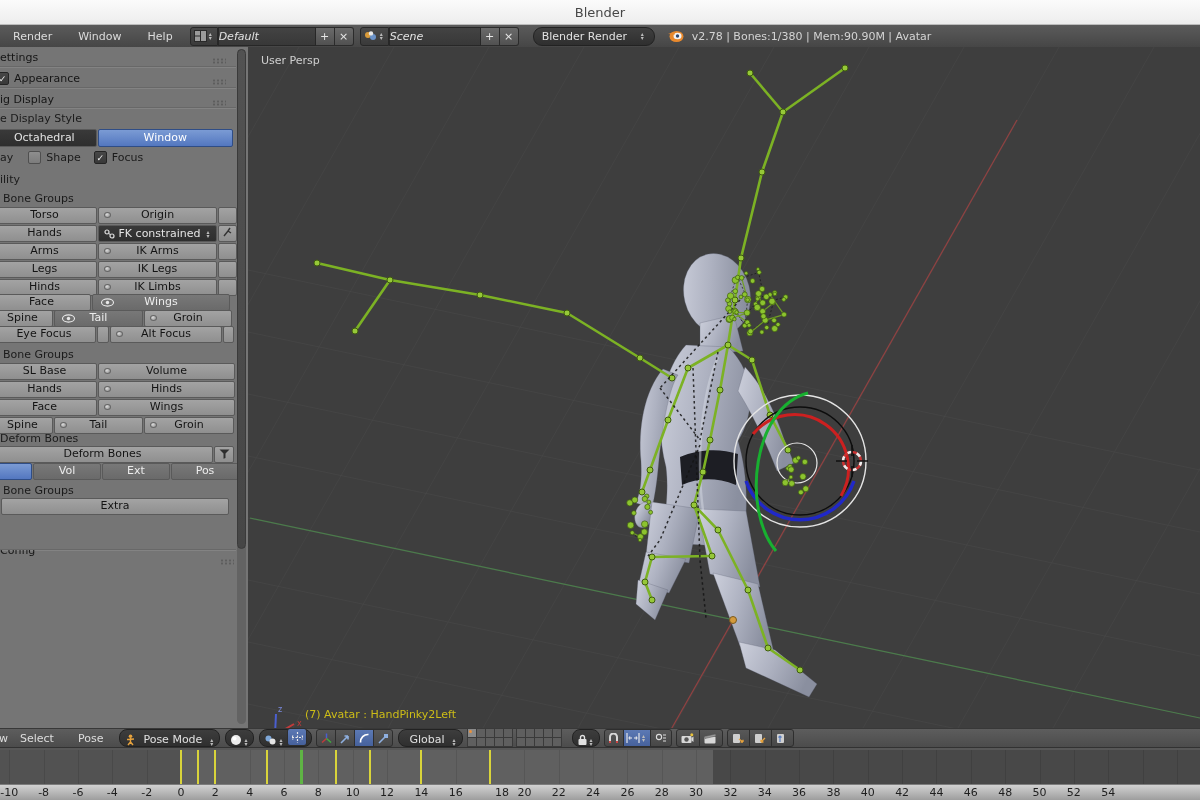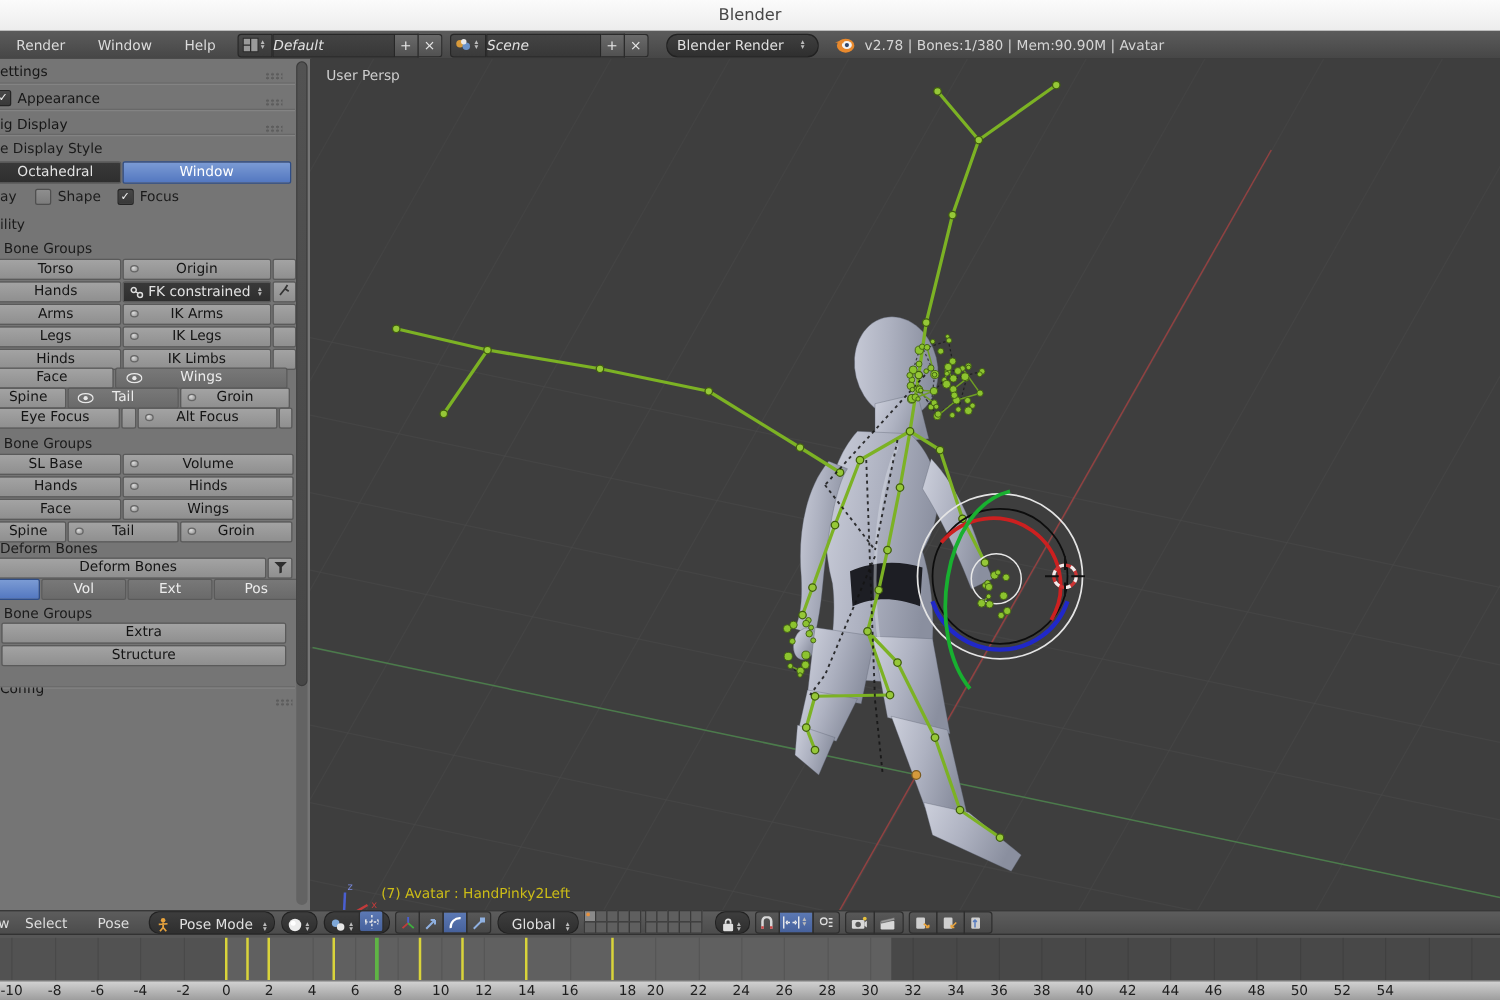--- a/index.html
+++ b/index.html
@@ -290,21 +290,20 @@
   <div id="deform-filters" class="row" style="top:416px;left:-8px">
       <div class="cell blue" style="width:38px"></div>
       <div class="cell sel" style="width:66px">Vol</div>
       <div class="cell sel" style="width:66px">Ext</div>
       <div class="cell sel" style="width:66px">Pos</div>
     </div>
 
   <div class="lbl" style="top:437px;left:3px">Bone Groups</div>
   <div id="group-buttons" style="position:absolute;top:451px;left:1px">
       <div class="cell" style="width:226px;margin-bottom:1px">Extra</div>
-      <div class="cell" style="width:226px;margin-bottom:1px">Structure</div>
     </div>
 
   <div class="sep" style="top:502px"></div>
   <div class="ph" style="top:503px;height:7px;overflow:hidden">
     <span>Config</span>
   </div>
   <div class="grip" style="top:512px;right:14px;position:absolute"></div>
 
   <div class="scrollbar">
     <div class="scroll-handle"></div>

